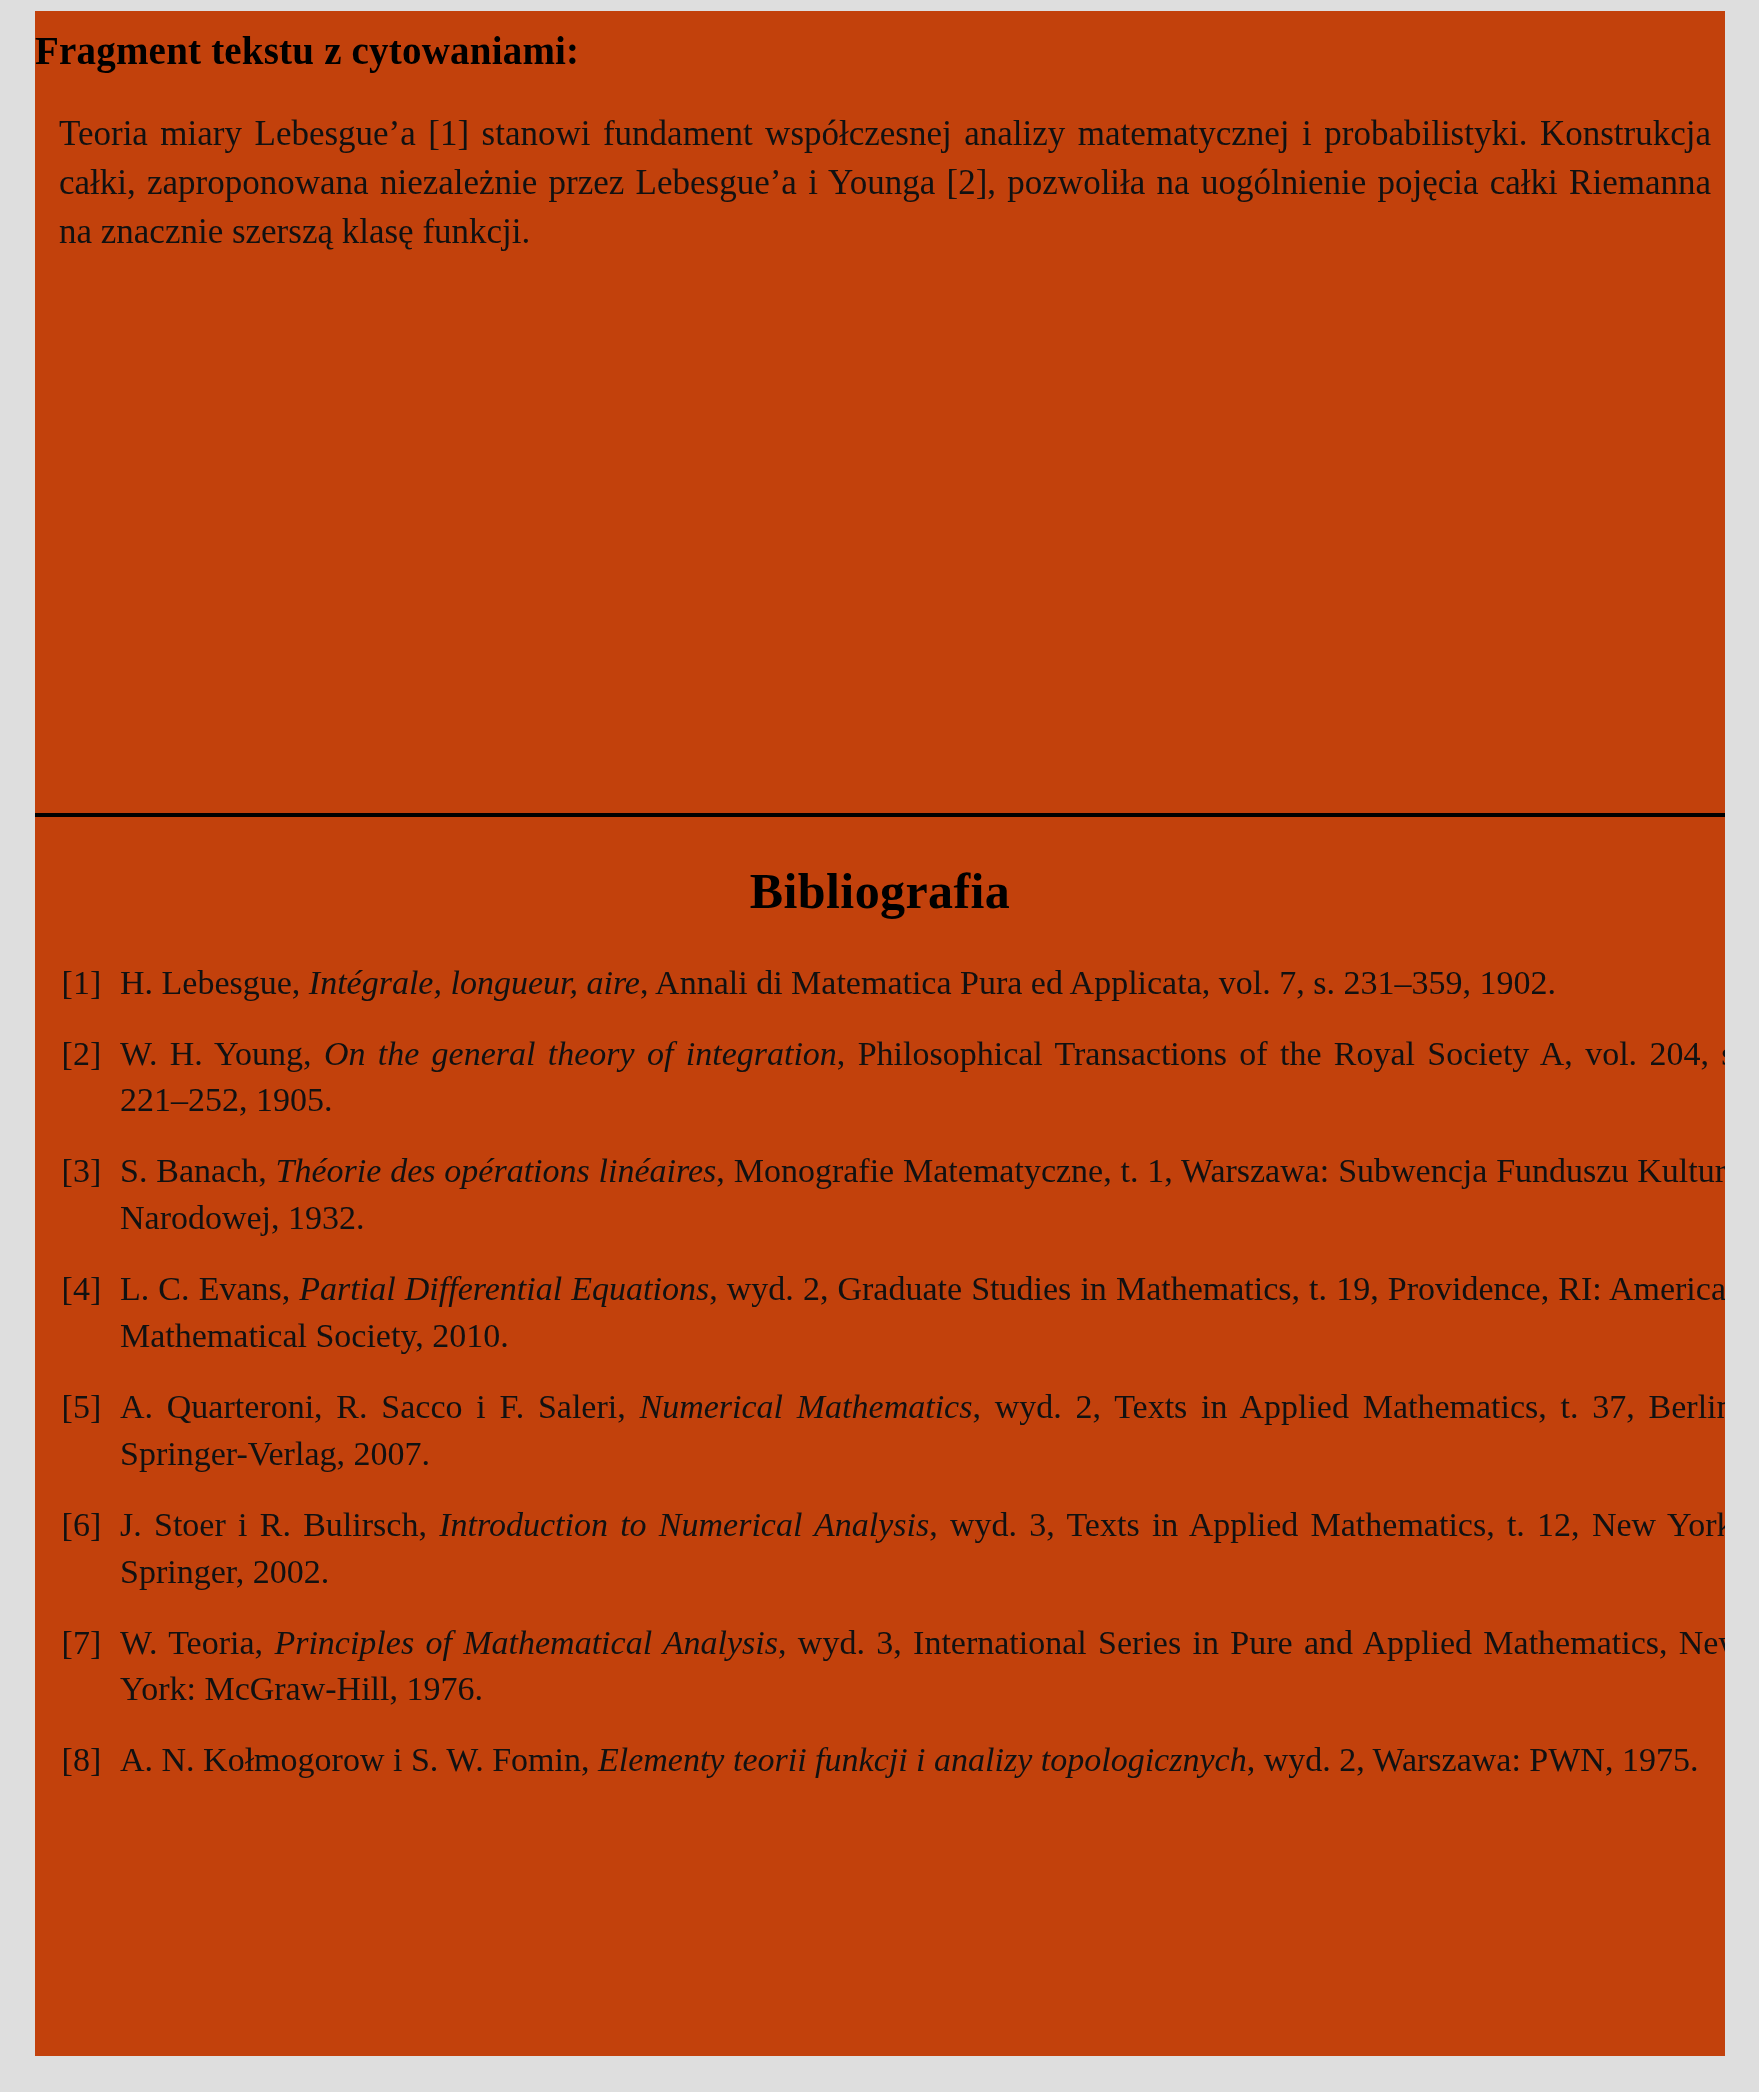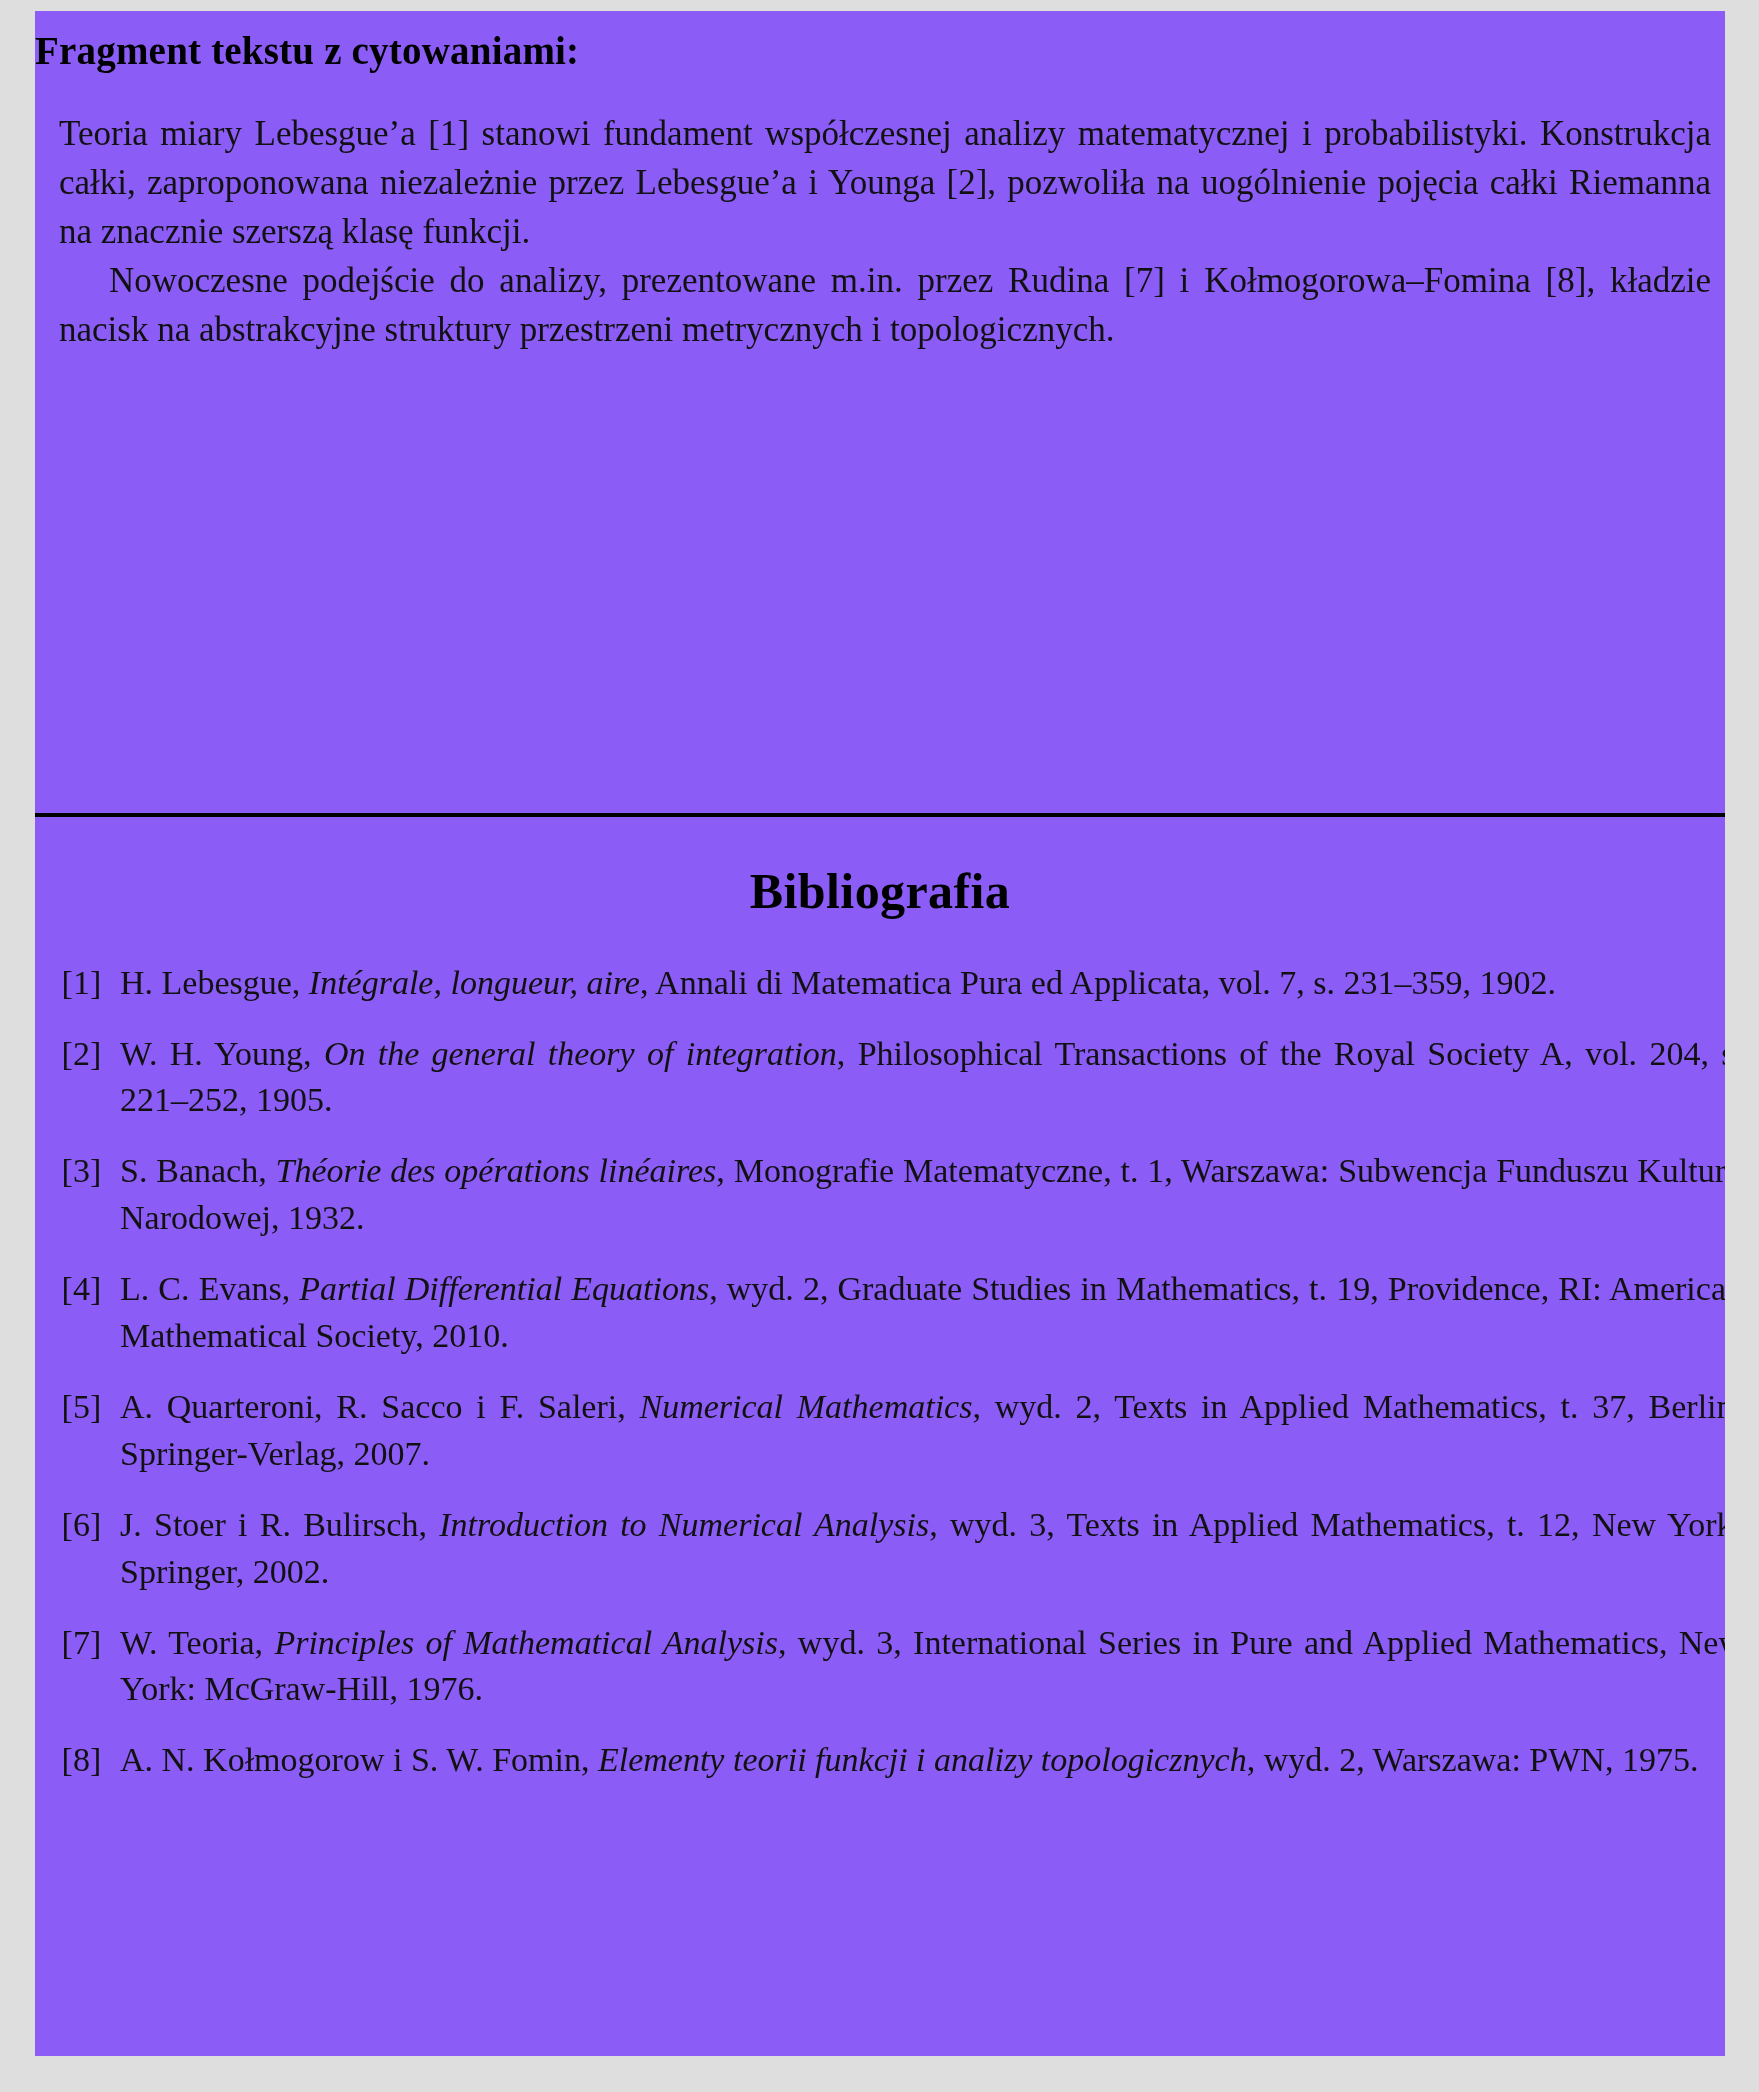--- a/index.html
+++ b/index.html
@@ -12,21 +12,21 @@
     height: 2093px;
     font-family: "Liberation Serif", "DejaVu Serif", serif;
     -webkit-font-smoothing: antialiased;
   }
   .page {
     position: absolute;
     left: 35px;
     top: 10.6px;
     width: 1690px;
     height: 2045px;
-    background: #8b5cf6;
+    background: #c2410c;
     box-sizing: border-box;
     overflow: hidden;
   }
   .page-inner {
     position: absolute;
     left: 0px;
     top: 0px;
     width: 1690px;
   }
   .doc-title {
@@ -110,21 +110,20 @@
 </head>
 <body>
 
 <div class="page">
   <div class="page-inner">
 
     <h1 class="doc-title">Fragment tekstu z cytowaniami:</h1>
 
     <div class="body-text">
       <p class="para">Teoria miary Lebesgue’a [1] stanowi fundament współczesnej analizy matematycznej i probabilistyki. Konstrukcja całki, zaproponowana niezależnie przez Lebesgue’a i Younga [2], pozwoliła na uogólnienie pojęcia całki Riemanna na znacznie szerszą klasę funkcji.</p>
-      <p class="para indent">Nowoczesne podejście do analizy, prezentowane m.in. przez Rudina [7] i Kołmogorowa–Fomina [8], kładzie nacisk na abstrakcyjne struktury przestrzeni metrycznych i topologicznych.</p>
     </div>
 
     <div class="rule"></div>
 
     <div class="biblio-head">Bibliografia</div>
 
     <div class="biblio-list">
 
       <div class="biblio-item">
         <span class="num">[1]</span>

